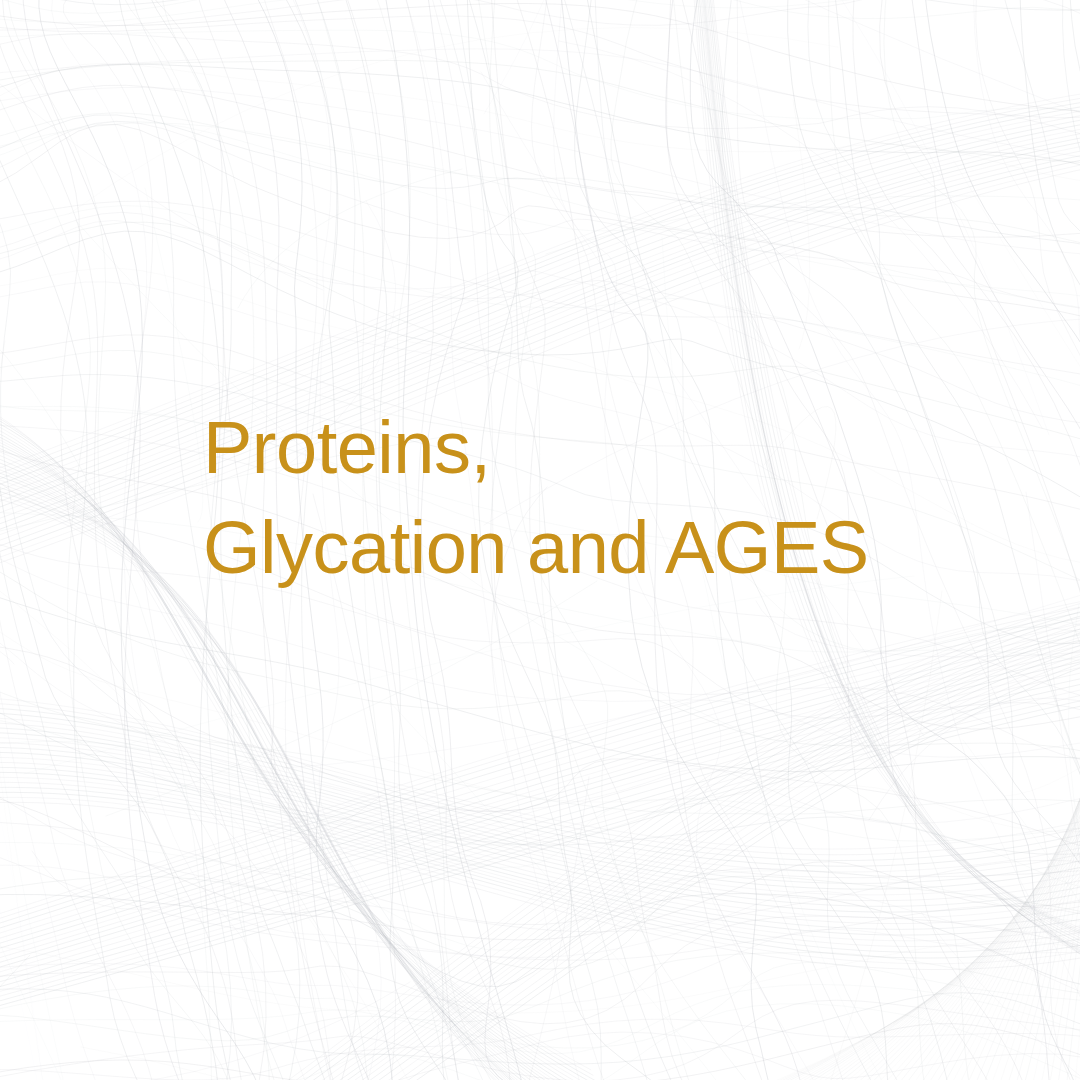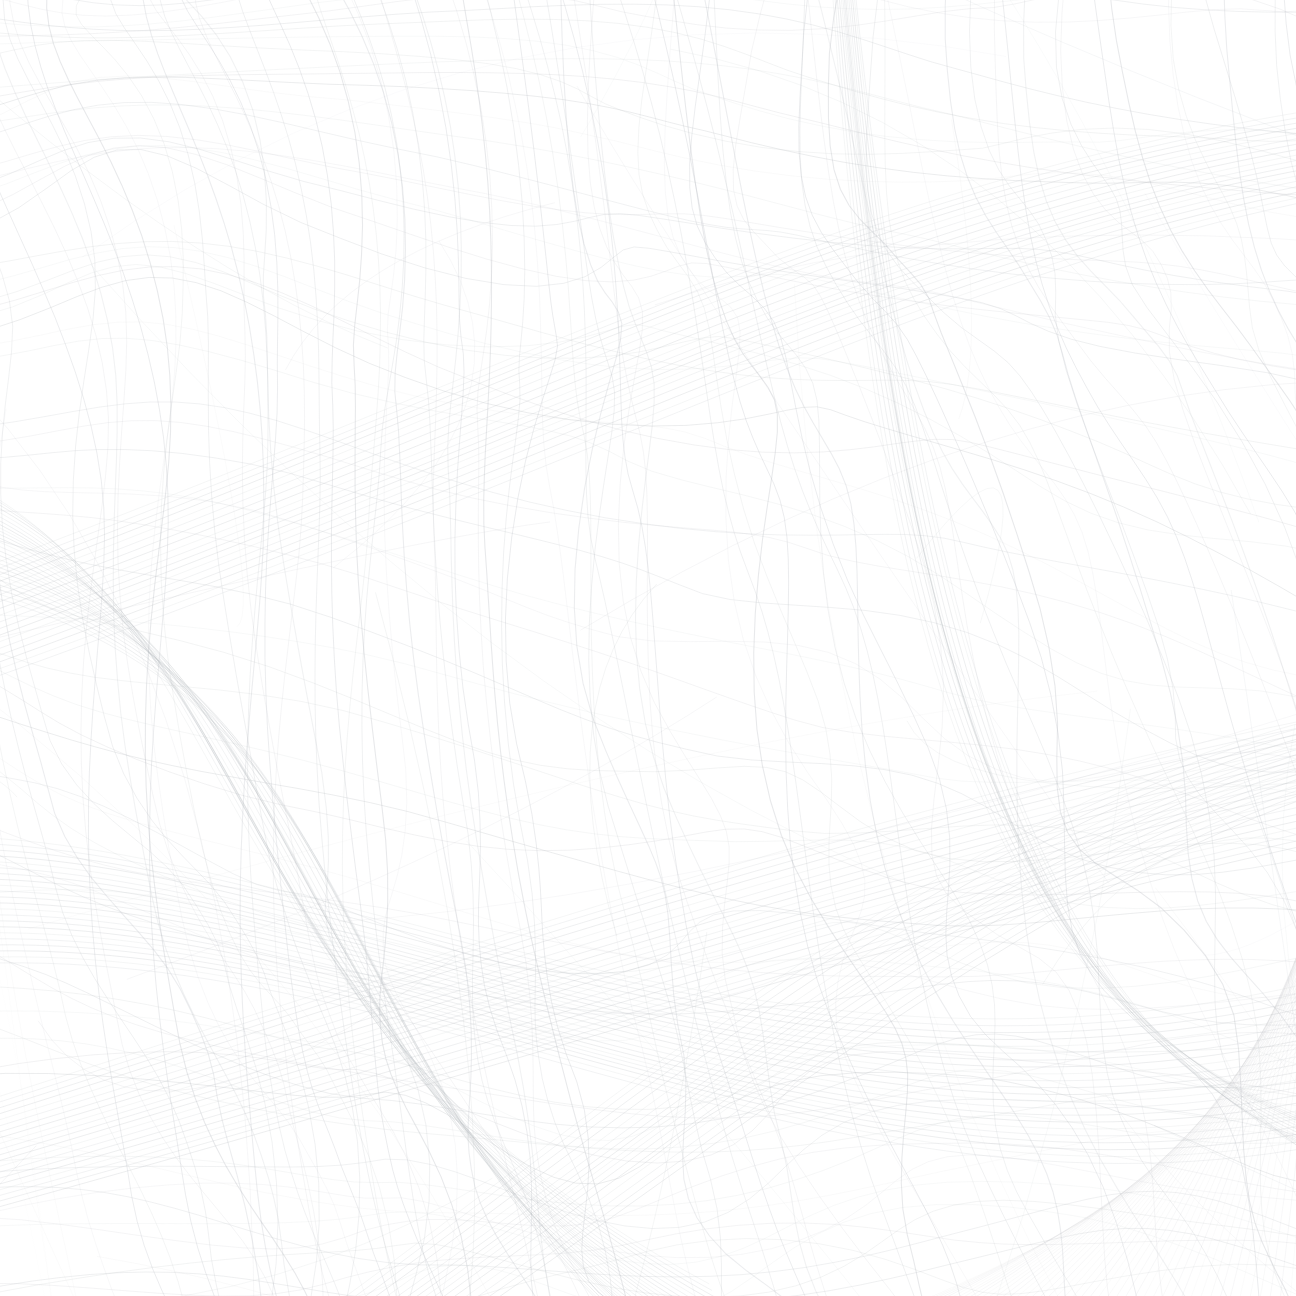--- a/index.html
+++ b/index.html
@@ -456,14 +456,18 @@
         <path d="M1010 1140 Q1082 867, 1120 620" stroke="#b9bdc2" stroke-width="0.42" stroke-opacity="0.240" fill="none"></path>
         <path d="M1020 1140 Q1084 863, 1120 614" stroke="#b9bdc2" stroke-width="0.42" stroke-opacity="0.120" fill="none"></path>
         <path d="M1030 1140 Q1087 860, 1120 608" stroke="#b9bdc2" stroke-width="0.42" stroke-opacity="0.150" fill="none"></path>
         <path d="M1040 1140 Q1090 856, 1120 603" stroke="#b9bdc2" stroke-width="0.42" stroke-opacity="0.180" fill="none"></path>
         <path d="M1050 1140 Q1092 852, 1120 597" stroke="#b9bdc2" stroke-width="0.42" stroke-opacity="0.210" fill="none"></path>
         <path d="M1060 1140 Q1095 848, 1120 591" stroke="#b9bdc2" stroke-width="0.42" stroke-opacity="0.240" fill="none"></path>
         <path d="M1070 1140 Q1097 844, 1120 586" stroke="#b9bdc2" stroke-width="0.42" stroke-opacity="0.120" fill="none"></path>
       </g>
   </svg>
 
+  <div id="title-block">
+    <span class="title-line">Proteins,</span>
+    <span class="title-line">Glycation and AGES</span>
+  </div>
 
 </div>
 
 </body></html>

